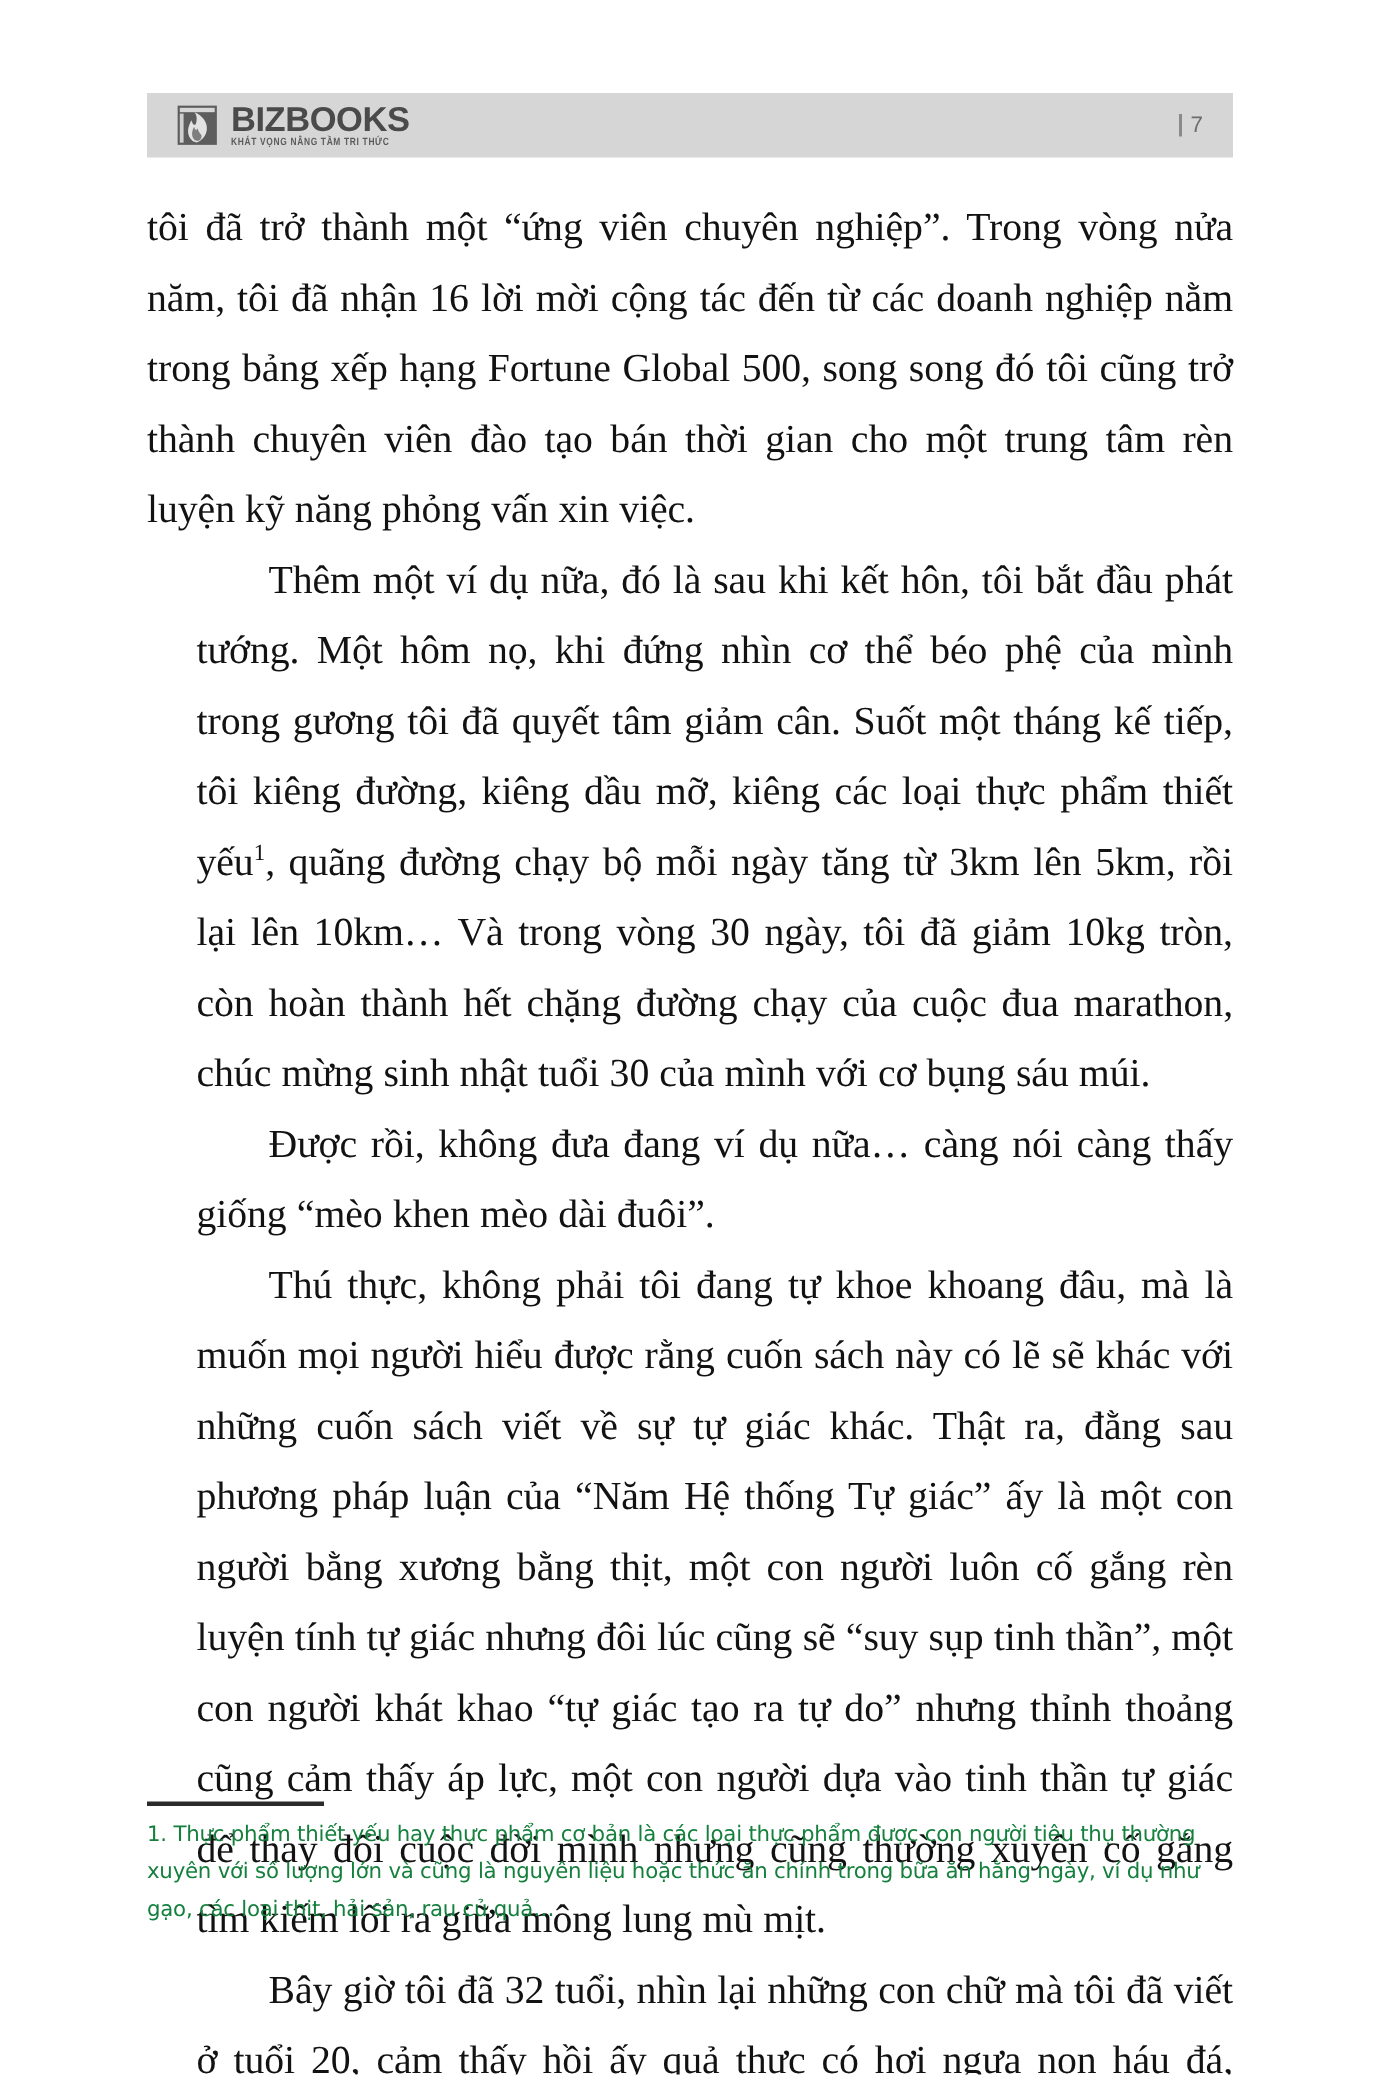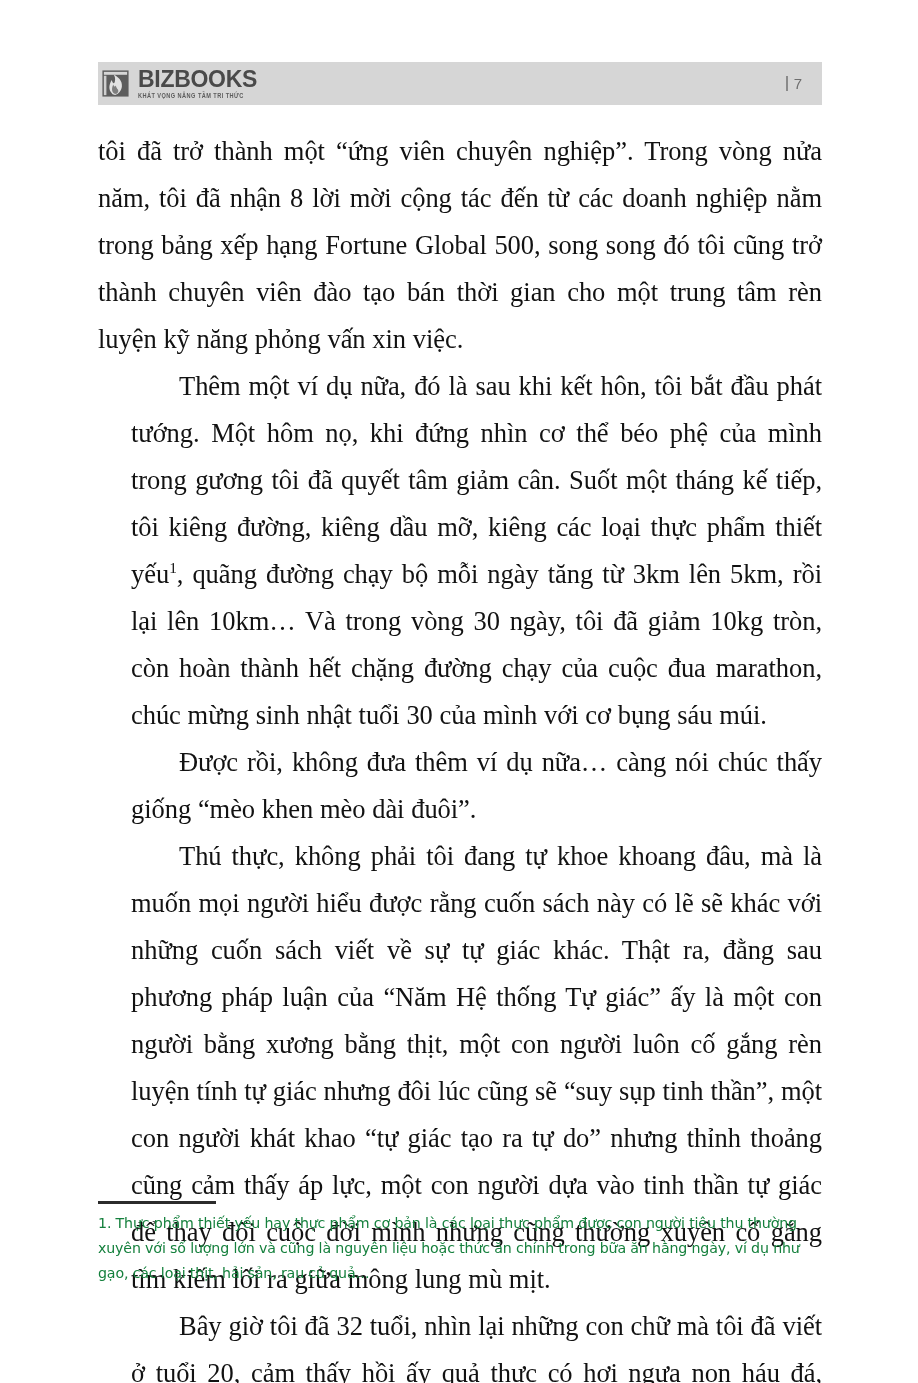--- a/index.html
+++ b/index.html
@@ -27,21 +27,21 @@
     position: absolute;
     left: 98px;
     top: 62px;
     width: 724px;
     height: 43px;
     background: #d6d6d6;
     display: flex;
     align-items: center;
     justify-content: space-between;
     box-sizing: border-box;
-    padding: 0 12px 0 2px;
+    padding: 0 12px 0 18px;
   }
 
   .brand {
     display: flex;
     align-items: center;
     gap: 7px;
   }
 
   .brand-mark {
     width: 31px;
@@ -172,25 +172,25 @@
     </div>
 
     <div class="folio">
       <span class="folio-rule"></span>
       <span>7</span>
     </div>
   </div>
 
   <div class="body-col">
 
-    <p class="para">tôi đã trở thành một “ứng viên chuyên nghiệp”. Trong vòng nửa năm, tôi đã nhận 8 lời mời cộng tác đến từ các doanh nghiệp nằm trong bảng xếp hạng Fortune Global 500, song song đó tôi cũng trở thành chuyên viên đào tạo bán thời gian cho một trung tâm rèn luyện kỹ năng phỏng vấn xin việc.</p>
+    <p class="para">tôi đã trở thành một “ứng viên chuyên nghiệp”. Trong vòng nửa năm, tôi đã nhận 16 lời mời cộng tác đến từ các doanh nghiệp nằm trong bảng xếp hạng Fortune Global 500, song song đó tôi cũng trở thành chuyên viên đào tạo bán thời gian cho một trung tâm rèn luyện kỹ năng phỏng vấn xin việc.</p>
 
     <p class="para indent"><span>Thêm một ví dụ nữa, đó là sau khi kết hôn, tôi bắt đầu phát tướng. Một hôm nọ, khi đứng nhìn cơ thể béo phệ của mình trong gương tôi đã quyết tâm giảm cân. Suốt một tháng kế tiếp, tôi kiêng đường, kiêng dầu mỡ, kiêng các loại thực phẩm thiết yếu</span><sup class="fn-ref">1</sup><span>, quãng đường chạy bộ mỗi ngày tăng từ 3km lên 5km, rồi lại lên 10km… Và trong vòng 30 ngày, tôi đã giảm 10kg tròn, còn hoàn thành hết chặng đường chạy của cuộc đua marathon, chúc mừng sinh nhật tuổi 30 của mình với cơ bụng sáu múi.</span></p>
 
-    <p class="para indent">Được rồi, không đưa thêm ví dụ nữa… càng nói chúc thấy giống “mèo khen mèo dài đuôi”.</p>
+    <p class="para indent">Được rồi, không đưa đang ví dụ nữa… càng nói càng thấy giống “mèo khen mèo dài đuôi”.</p>
 
     <p class="para indent">Thú thực, không phải tôi đang tự khoe khoang đâu, mà là muốn mọi người hiểu được rằng cuốn sách này có lẽ sẽ khác với những cuốn sách viết về sự tự giác khác. Thật ra, đằng sau phương pháp luận của “Năm Hệ thống Tự giác” ấy là một con người bằng xương bằng thịt, một con người luôn cố gắng rèn luyện tính tự giác nhưng đôi lúc cũng sẽ “suy sụp tinh thần”, một con người khát khao “tự giác tạo ra tự do” nhưng thỉnh thoảng cũng cảm thấy áp lực, một con người dựa vào tinh thần tự giác để thay đổi cuộc đời mình nhưng cũng thường xuyên cố gắng tìm kiếm lối ra giữa mông lung mù mịt.</p>
 
     <p class="para indent">Bây giờ tôi đã 32 tuổi, nhìn lại những con chữ mà tôi đã viết ở tuổi 20, cảm thấy hồi ấy quả thực có hơi ngựa non háu đá, nhưng lại hoang tưởng đến mức đáng yêu.</p>
   </div>
 
   <div class="footnote-zone">
     <div class="footnote-rule"></div>
     <div class="footnote-text">1. Thực phẩm thiết yếu hay thực phẩm cơ bản là các loại thực phẩm được con người tiêu thụ thường xuyên với số lượng lớn và cũng là nguyên liệu hoặc thức ăn chính trong bữa ăn hằng ngày, ví dụ như gạo, các loại thịt, hải sản, rau củ quả…</div>
   </div>

